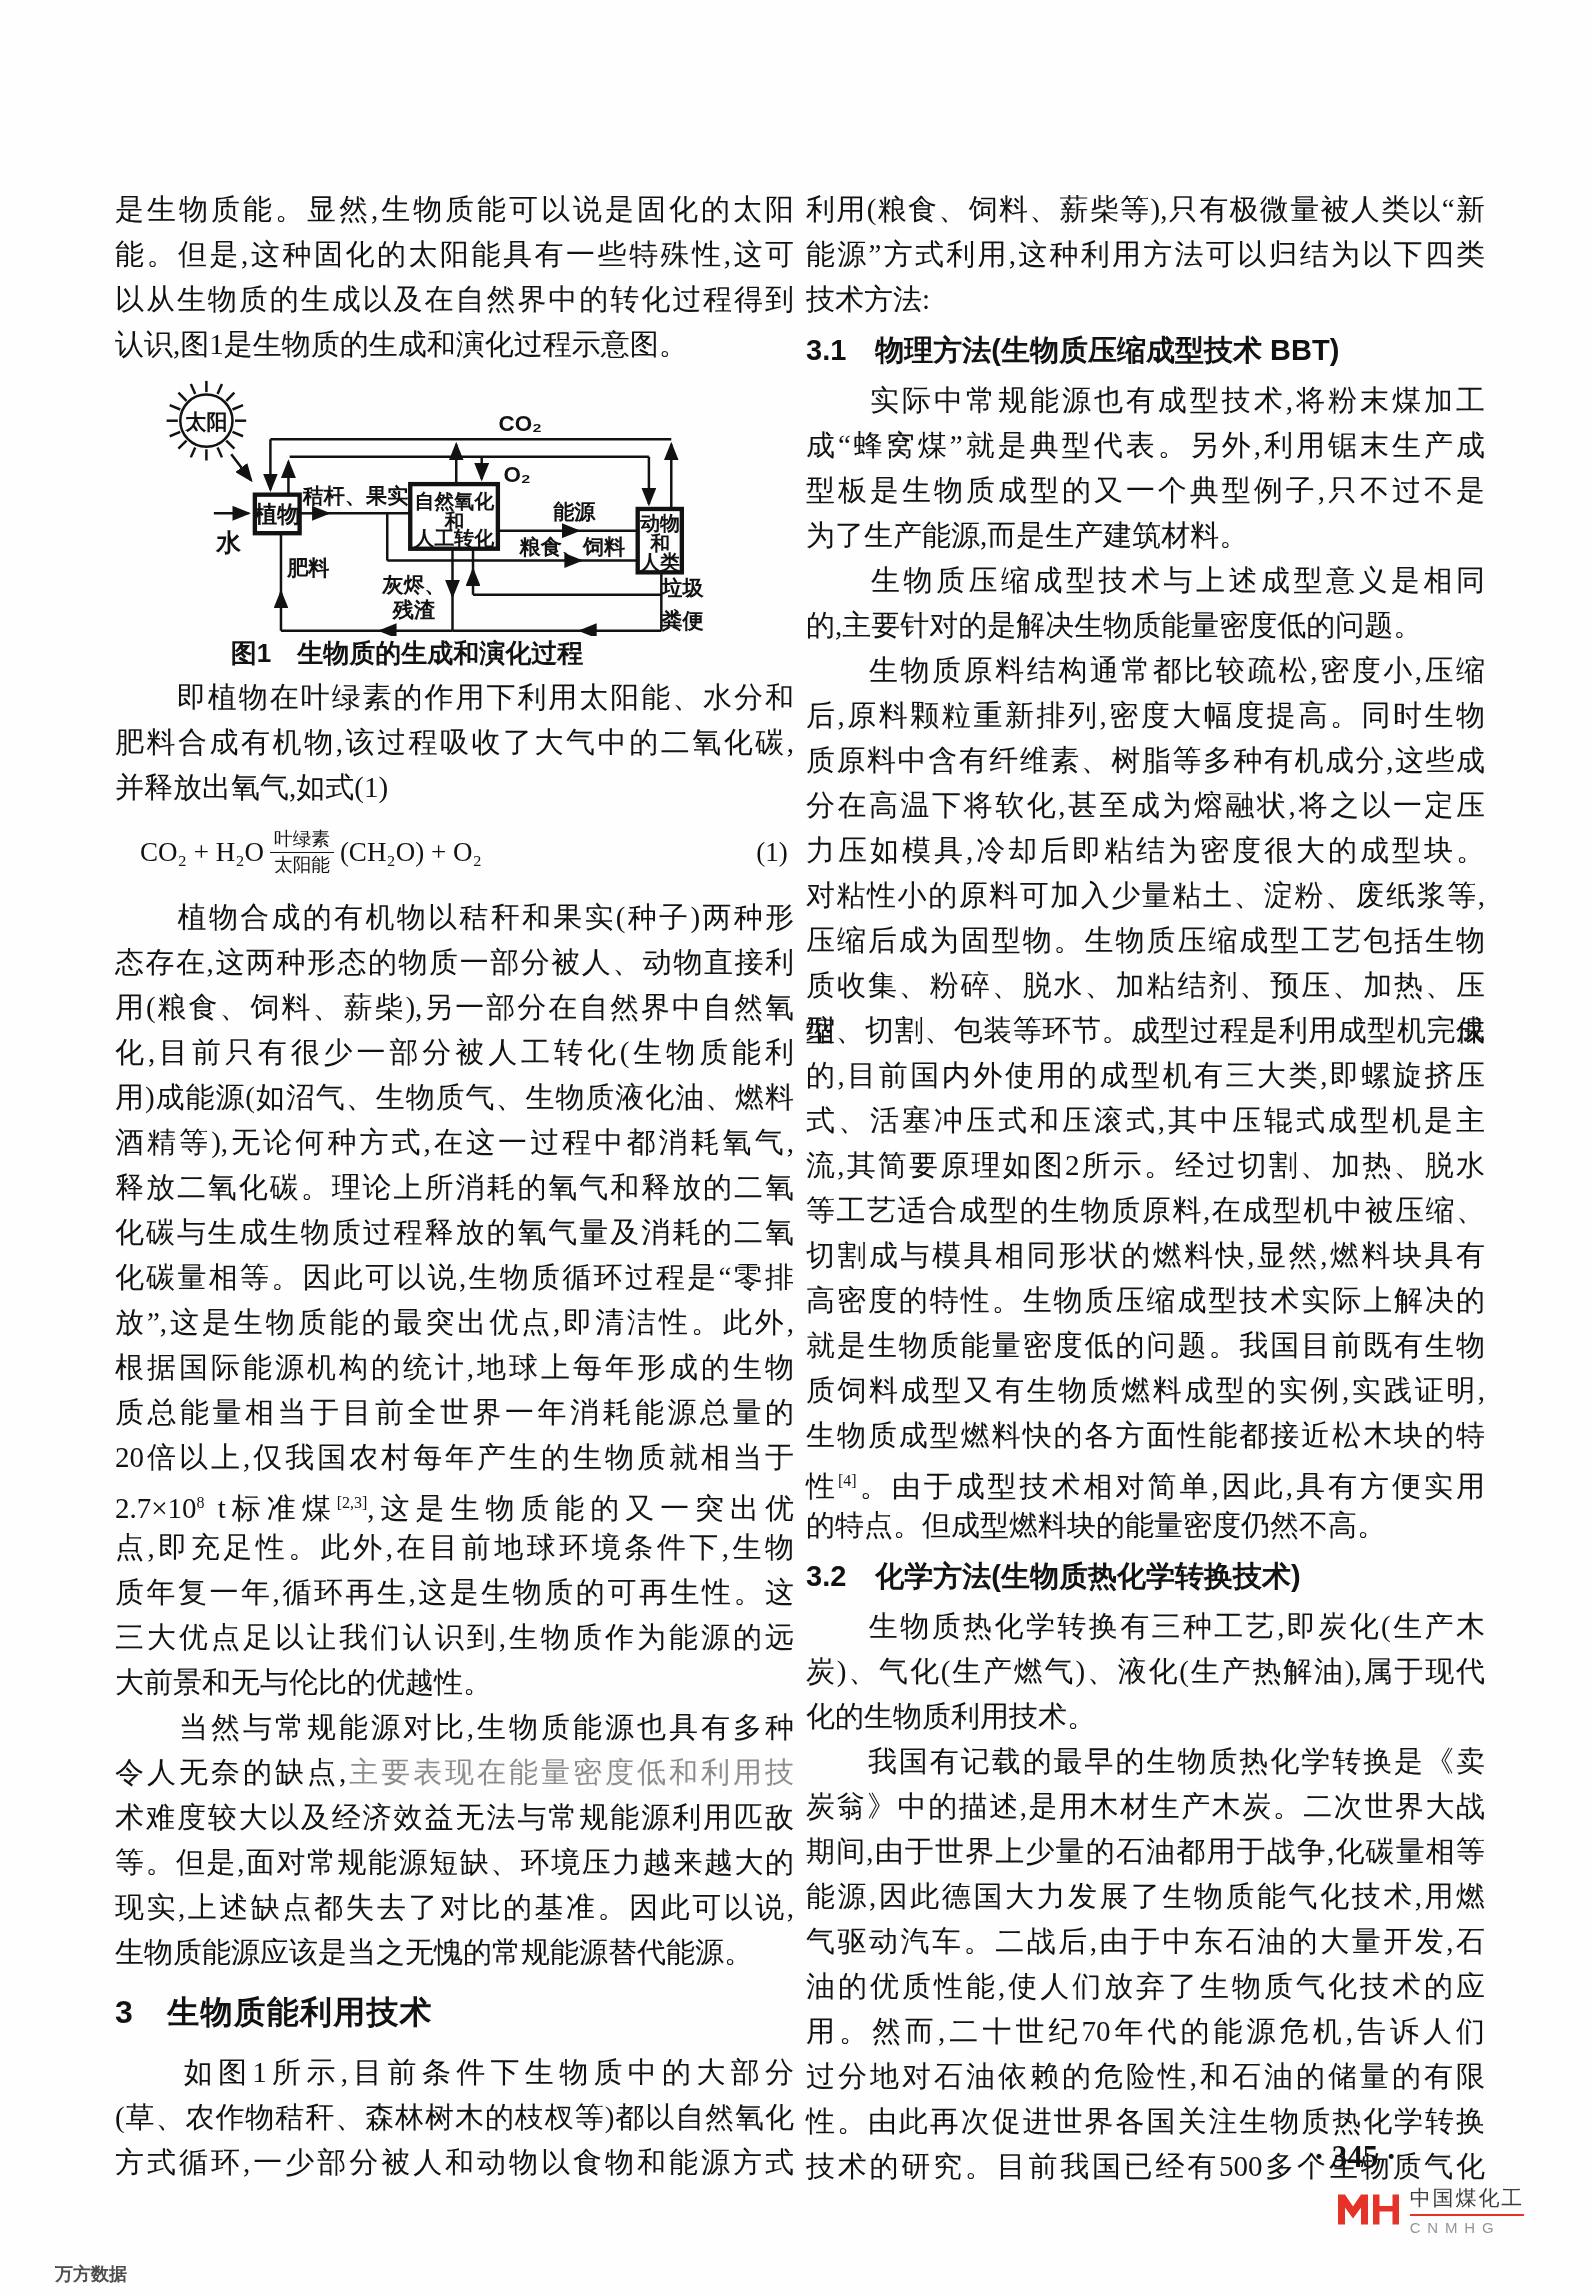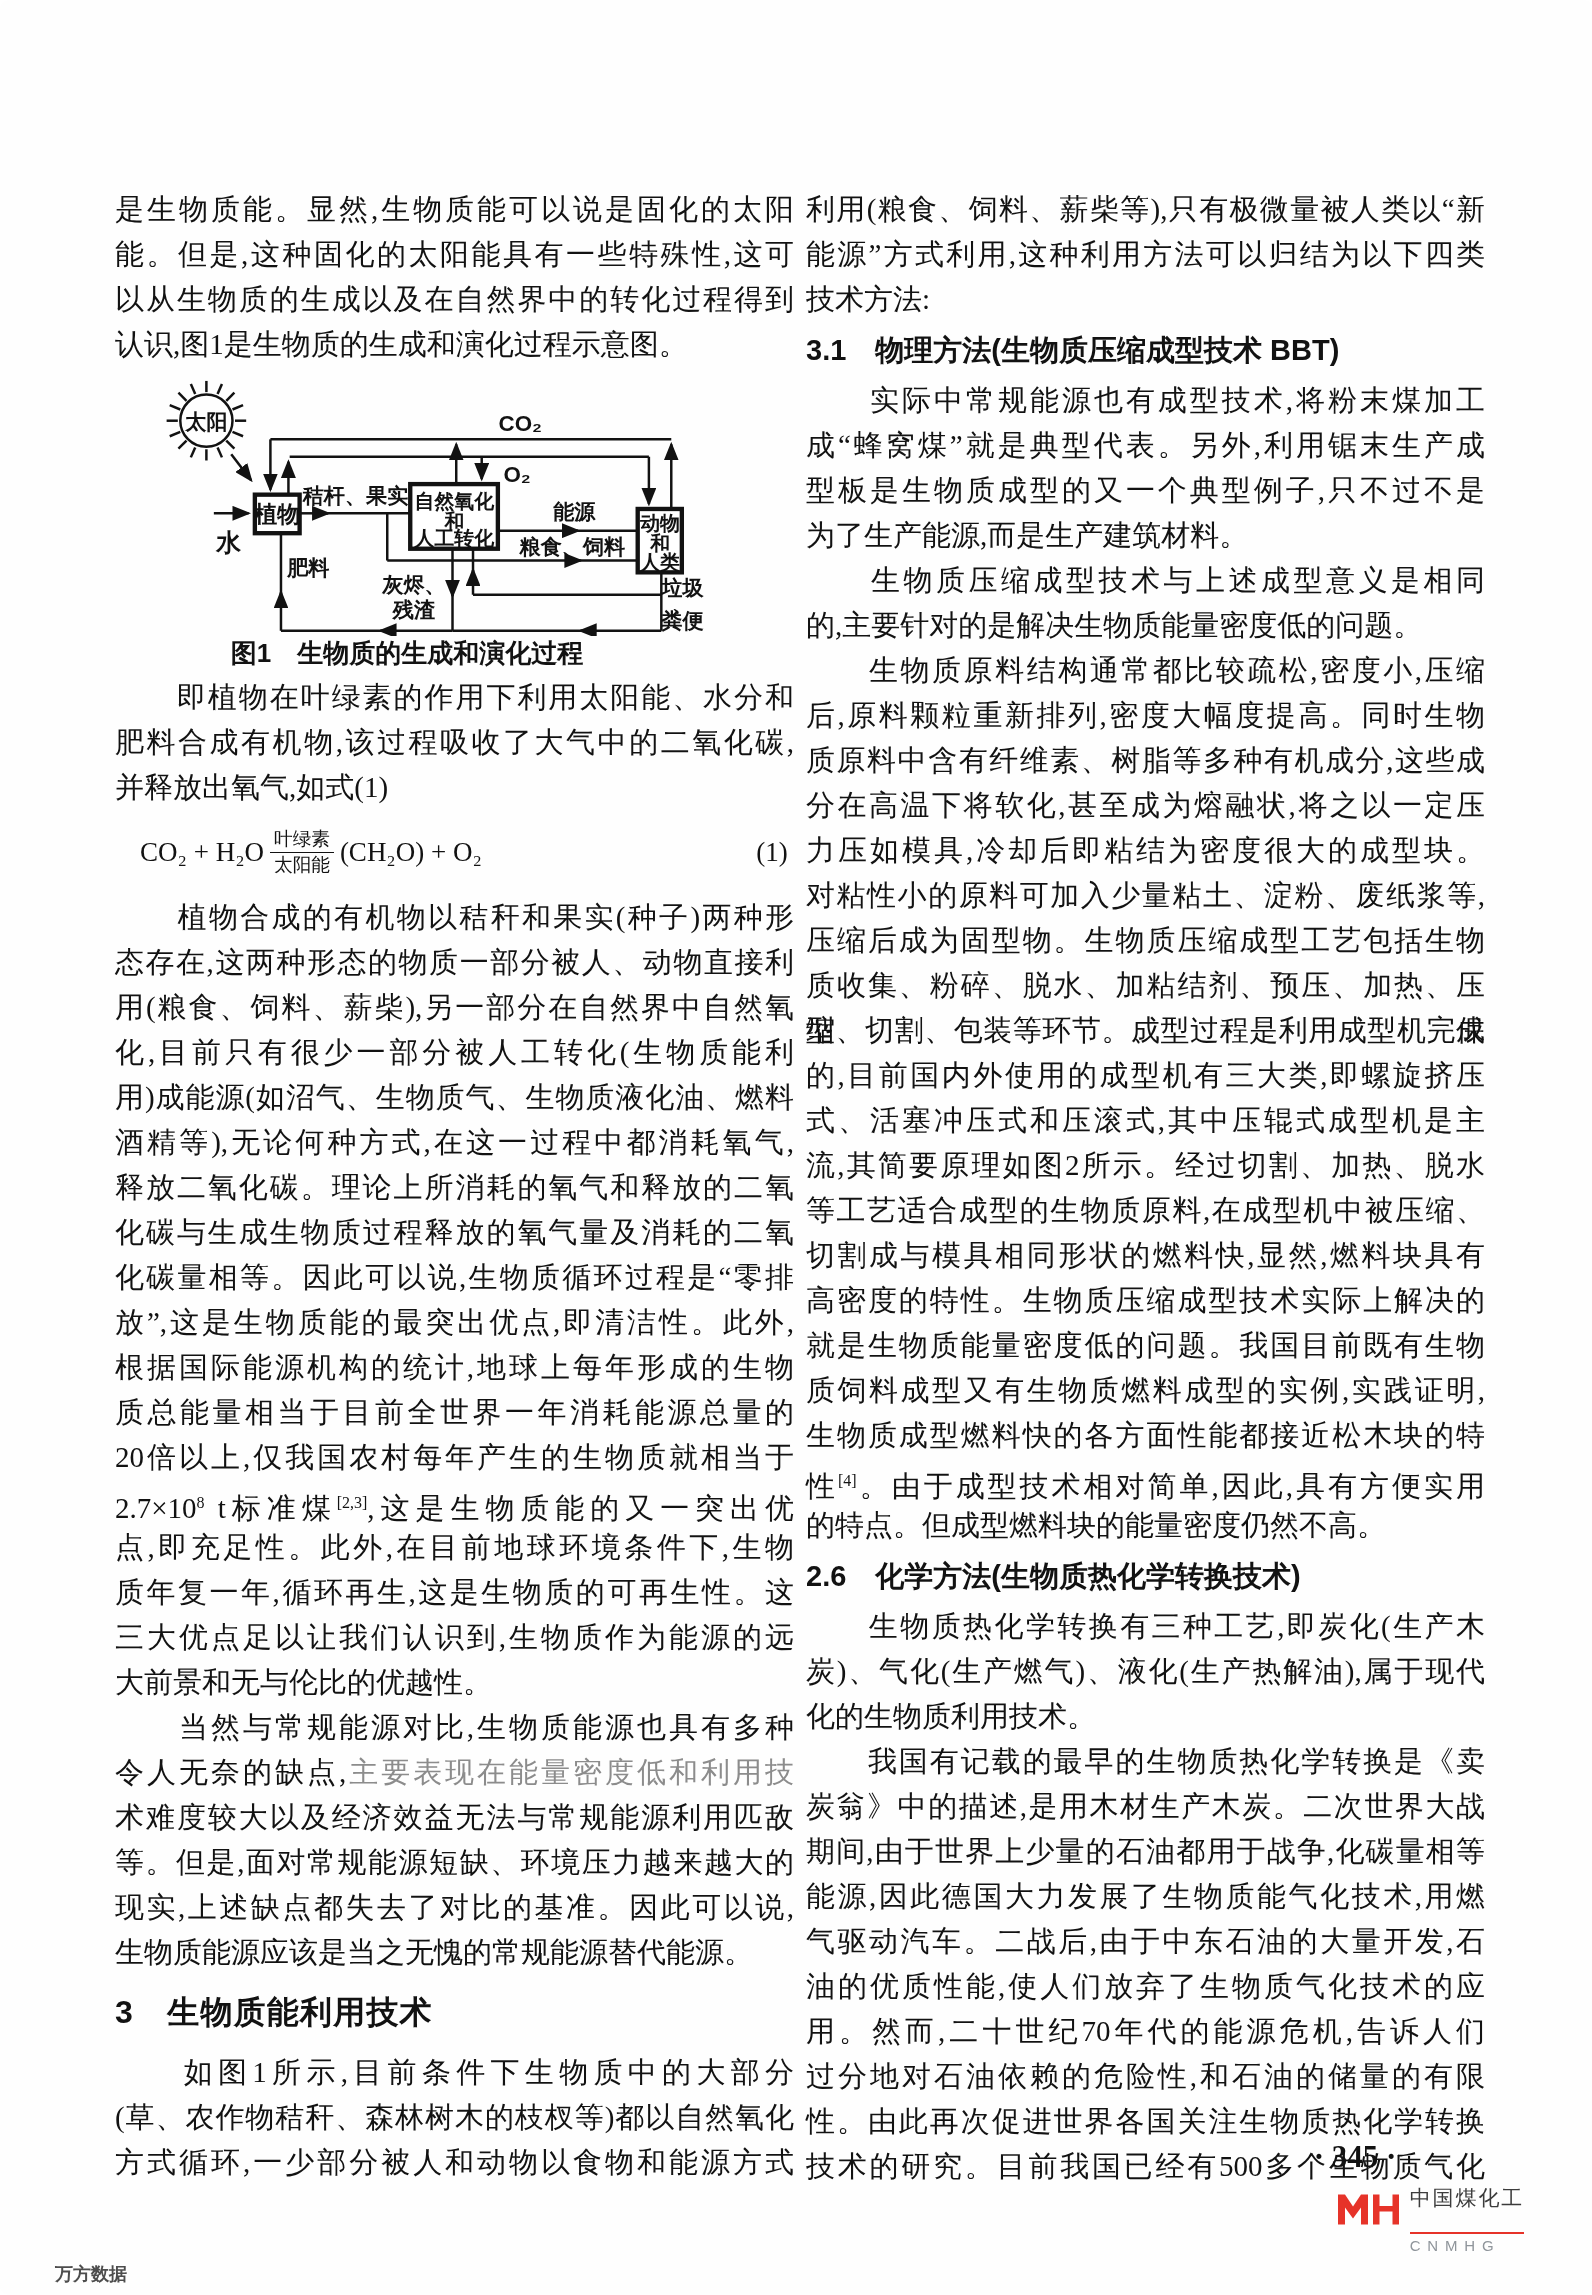--- a/index.html
+++ b/index.html
@@ -28,21 +28,21 @@
                   font-size:18.7px;line-height:1.2;margin:0 6.2px;
                   font-family:"Liberation Sans","DejaVu Sans",sans-serif;}
   .equation .ftop{border-bottom:1.9px solid #121212;padding:0 3.7px 1.2px 3.7px;}
   .equation .fbot{padding-top:1.2px;}
   .equation .eqnum{margin-left:auto;padding-right:6.2px;}
   .pagenum{position:absolute;left:1268px;top:2139px;width:174px;text-align:center;
            font-size:31px;font-weight:700;}
   .logo{position:absolute;left:1336px;top:2184px;display:flex;align-items:flex-start;gap:8.7px;}
   .logo-text{display:flex;flex-direction:column;}
   .logo-cn{font-family:"Liberation Sans","DejaVu Sans",sans-serif;font-size:21px;color:#3c3c3c;
-           letter-spacing:1.9px;border-bottom:2.5px solid #e63329;padding-bottom:20px;}
+           letter-spacing:1.9px;border-bottom:2.5px solid #e63329;padding-bottom:2px;}
   .logo-en{font-family:"Liberation Sans","DejaVu Sans",sans-serif;font-size:15px;color:#8f959b;
            letter-spacing:6.8px;padding-top:2.5px;}
   .watermark{position:absolute;left:55px;top:2262px;font-family:"Liberation Sans","DejaVu Sans",sans-serif;
              font-size:18px;color:#4d4d4d;font-weight:bold;}
 </style>
 </head>
 <body>
 
 <div class="page">
 
@@ -235,21 +235,21 @@
         <div class="ln">流,其简要原理如图2所示。经过切割、加热、脱水</div>
         <div class="ln">等工艺适合成型的生物质原料,在成型机中被压缩、</div>
         <div class="ln">切割成与模具相同形状的燃料快,显然,燃料块具有</div>
         <div class="ln">高密度的特性。生物质压缩成型技术实际上解决的</div>
         <div class="ln">就是生物质能量密度低的问题。我国目前既有生物</div>
         <div class="ln">质饲料成型又有生物质燃料成型的实例,实践证明,</div>
         <div class="ln">生物质成型燃料快的各方面性能都接近松木块的特</div>
         <div class="ln"><span>性</span><span class="sup">[4]</span><span>。由于成型技术相对简单,因此,具有方便实用</span></div>
         <div class="ln end">的特点。但成型燃料块的能量密度仍然不高。</div>
       </div>
-    <div class="h-sub">2.6　化学方法(生物质热化学转换技术)</div>
+    <div class="h-sub">3.2　化学方法(生物质热化学转换技术)</div>
     <div class="para">
         <div class="ln">　　生物质热化学转换有三种工艺,即炭化(生产木</div>
         <div class="ln">炭)、气化(生产燃气)、液化(生产热解油),属于现代</div>
         <div class="ln end">化的生物质利用技术。</div>
       </div>
     <div class="para">
         <div class="ln">　　我国有记载的最早的生物质热化学转换是《卖</div>
         <div class="ln">炭翁》中的描述,是用木材生产木炭。二次世界大战</div>
         <div class="ln">期间,由于世界上少量的石油都用于战争,化碳量相等</div>
         <div class="ln">能源,因此德国大力发展了生物质能气化技术,用燃</div>

